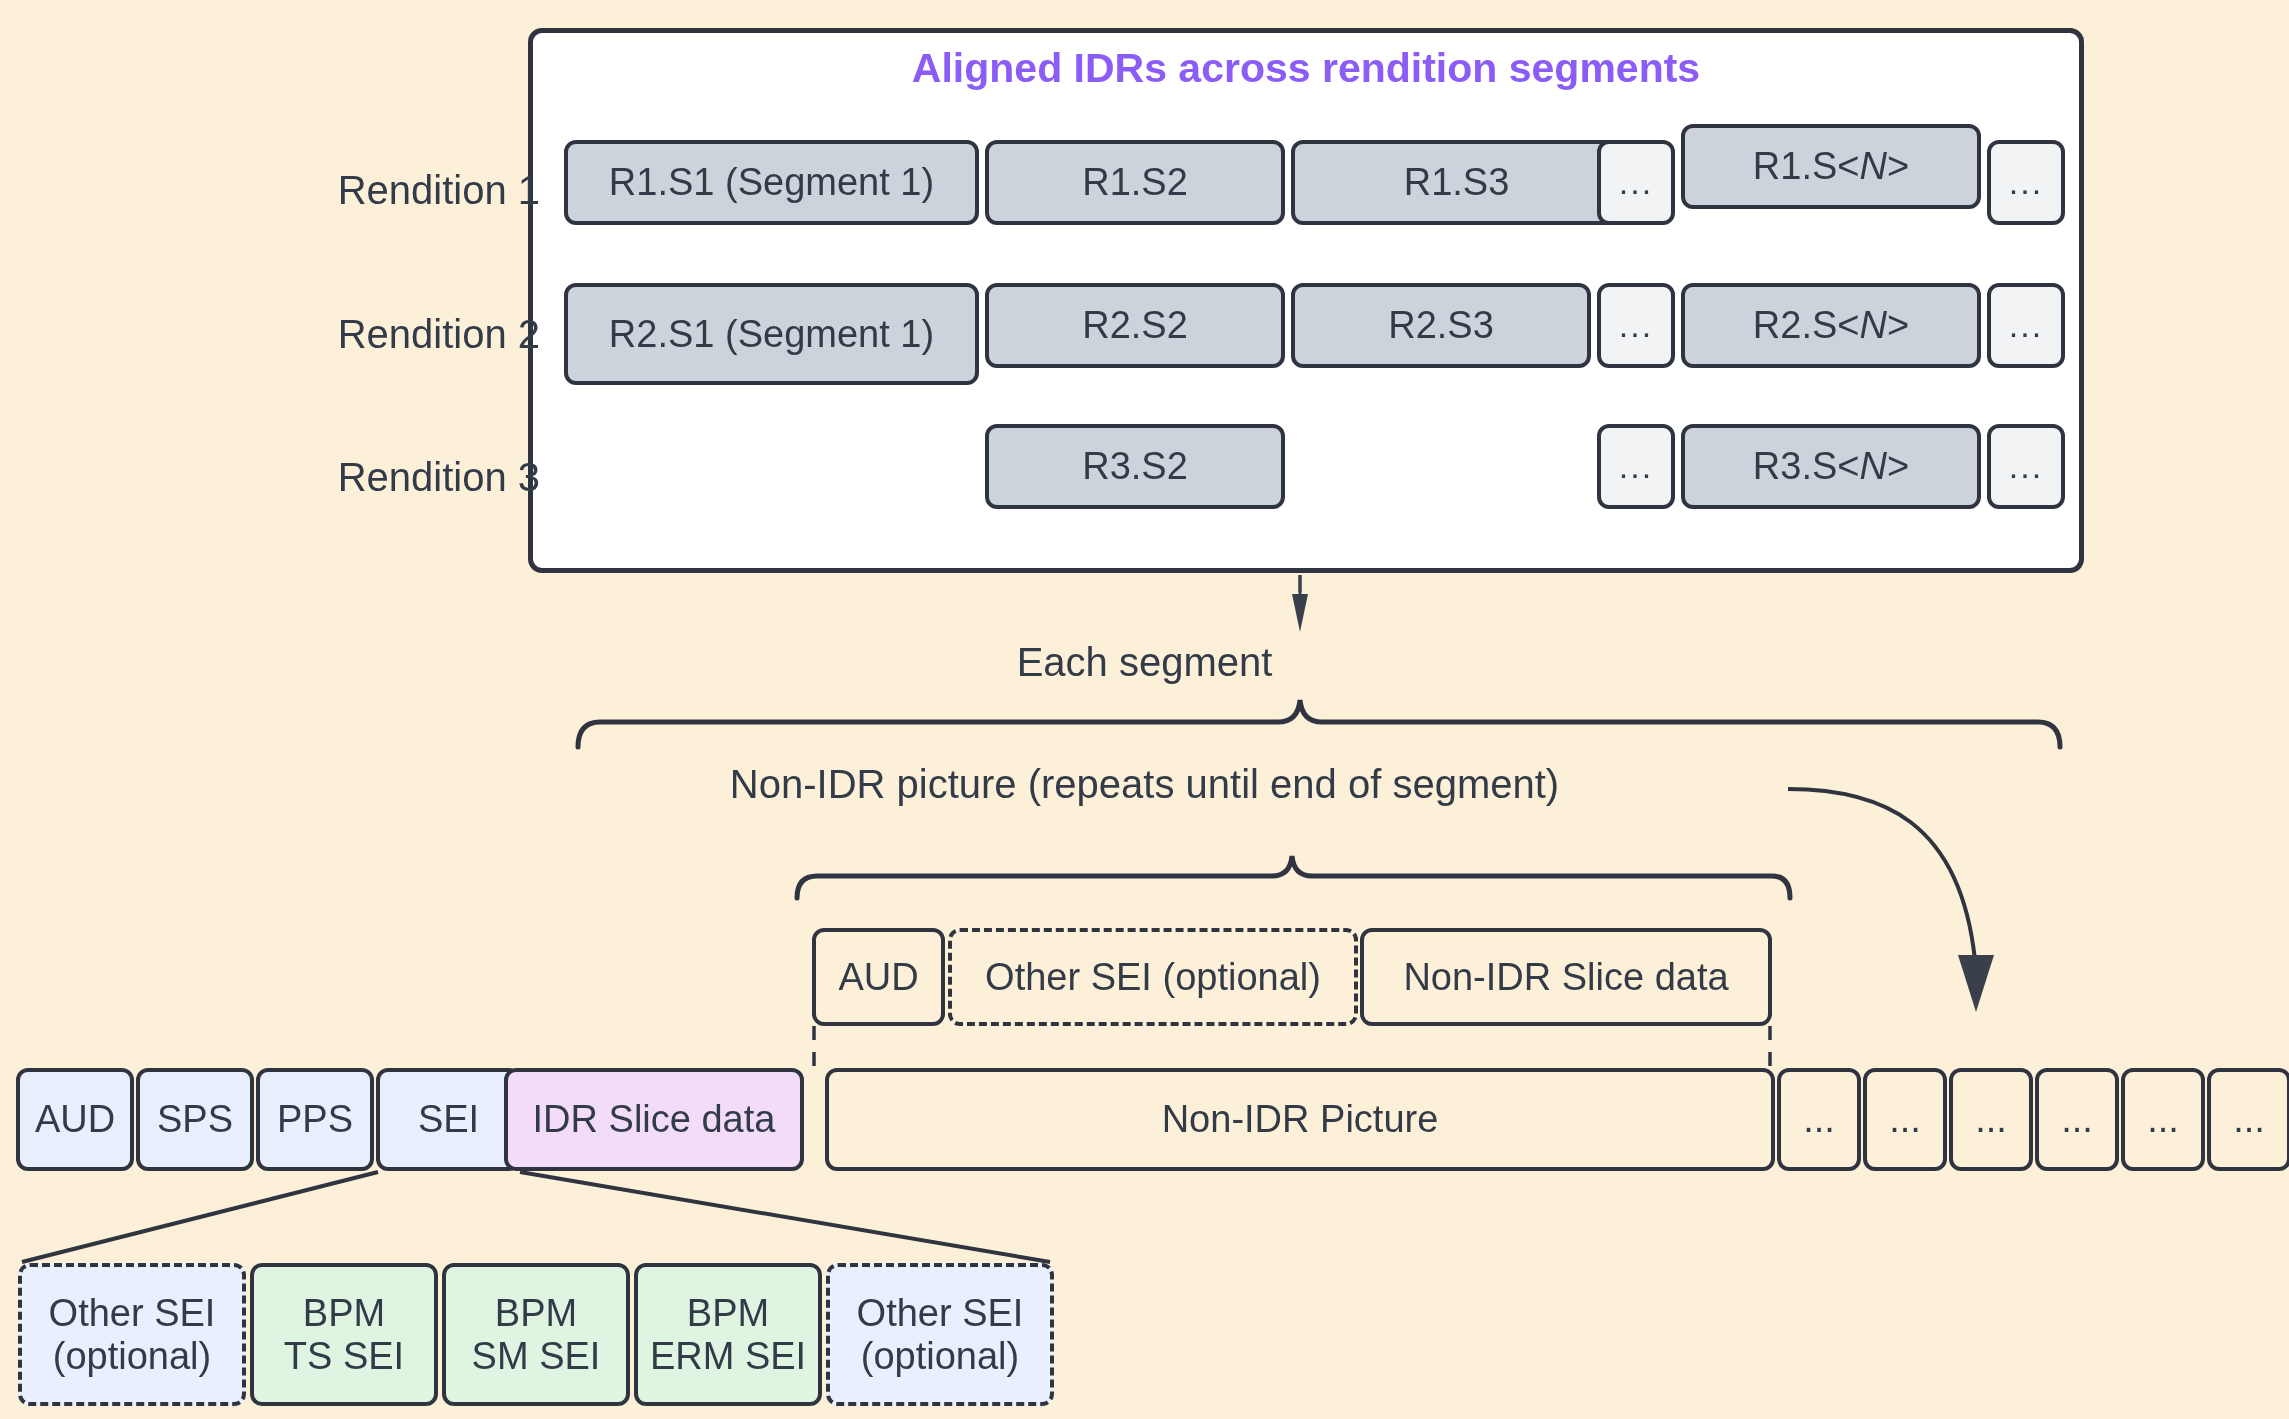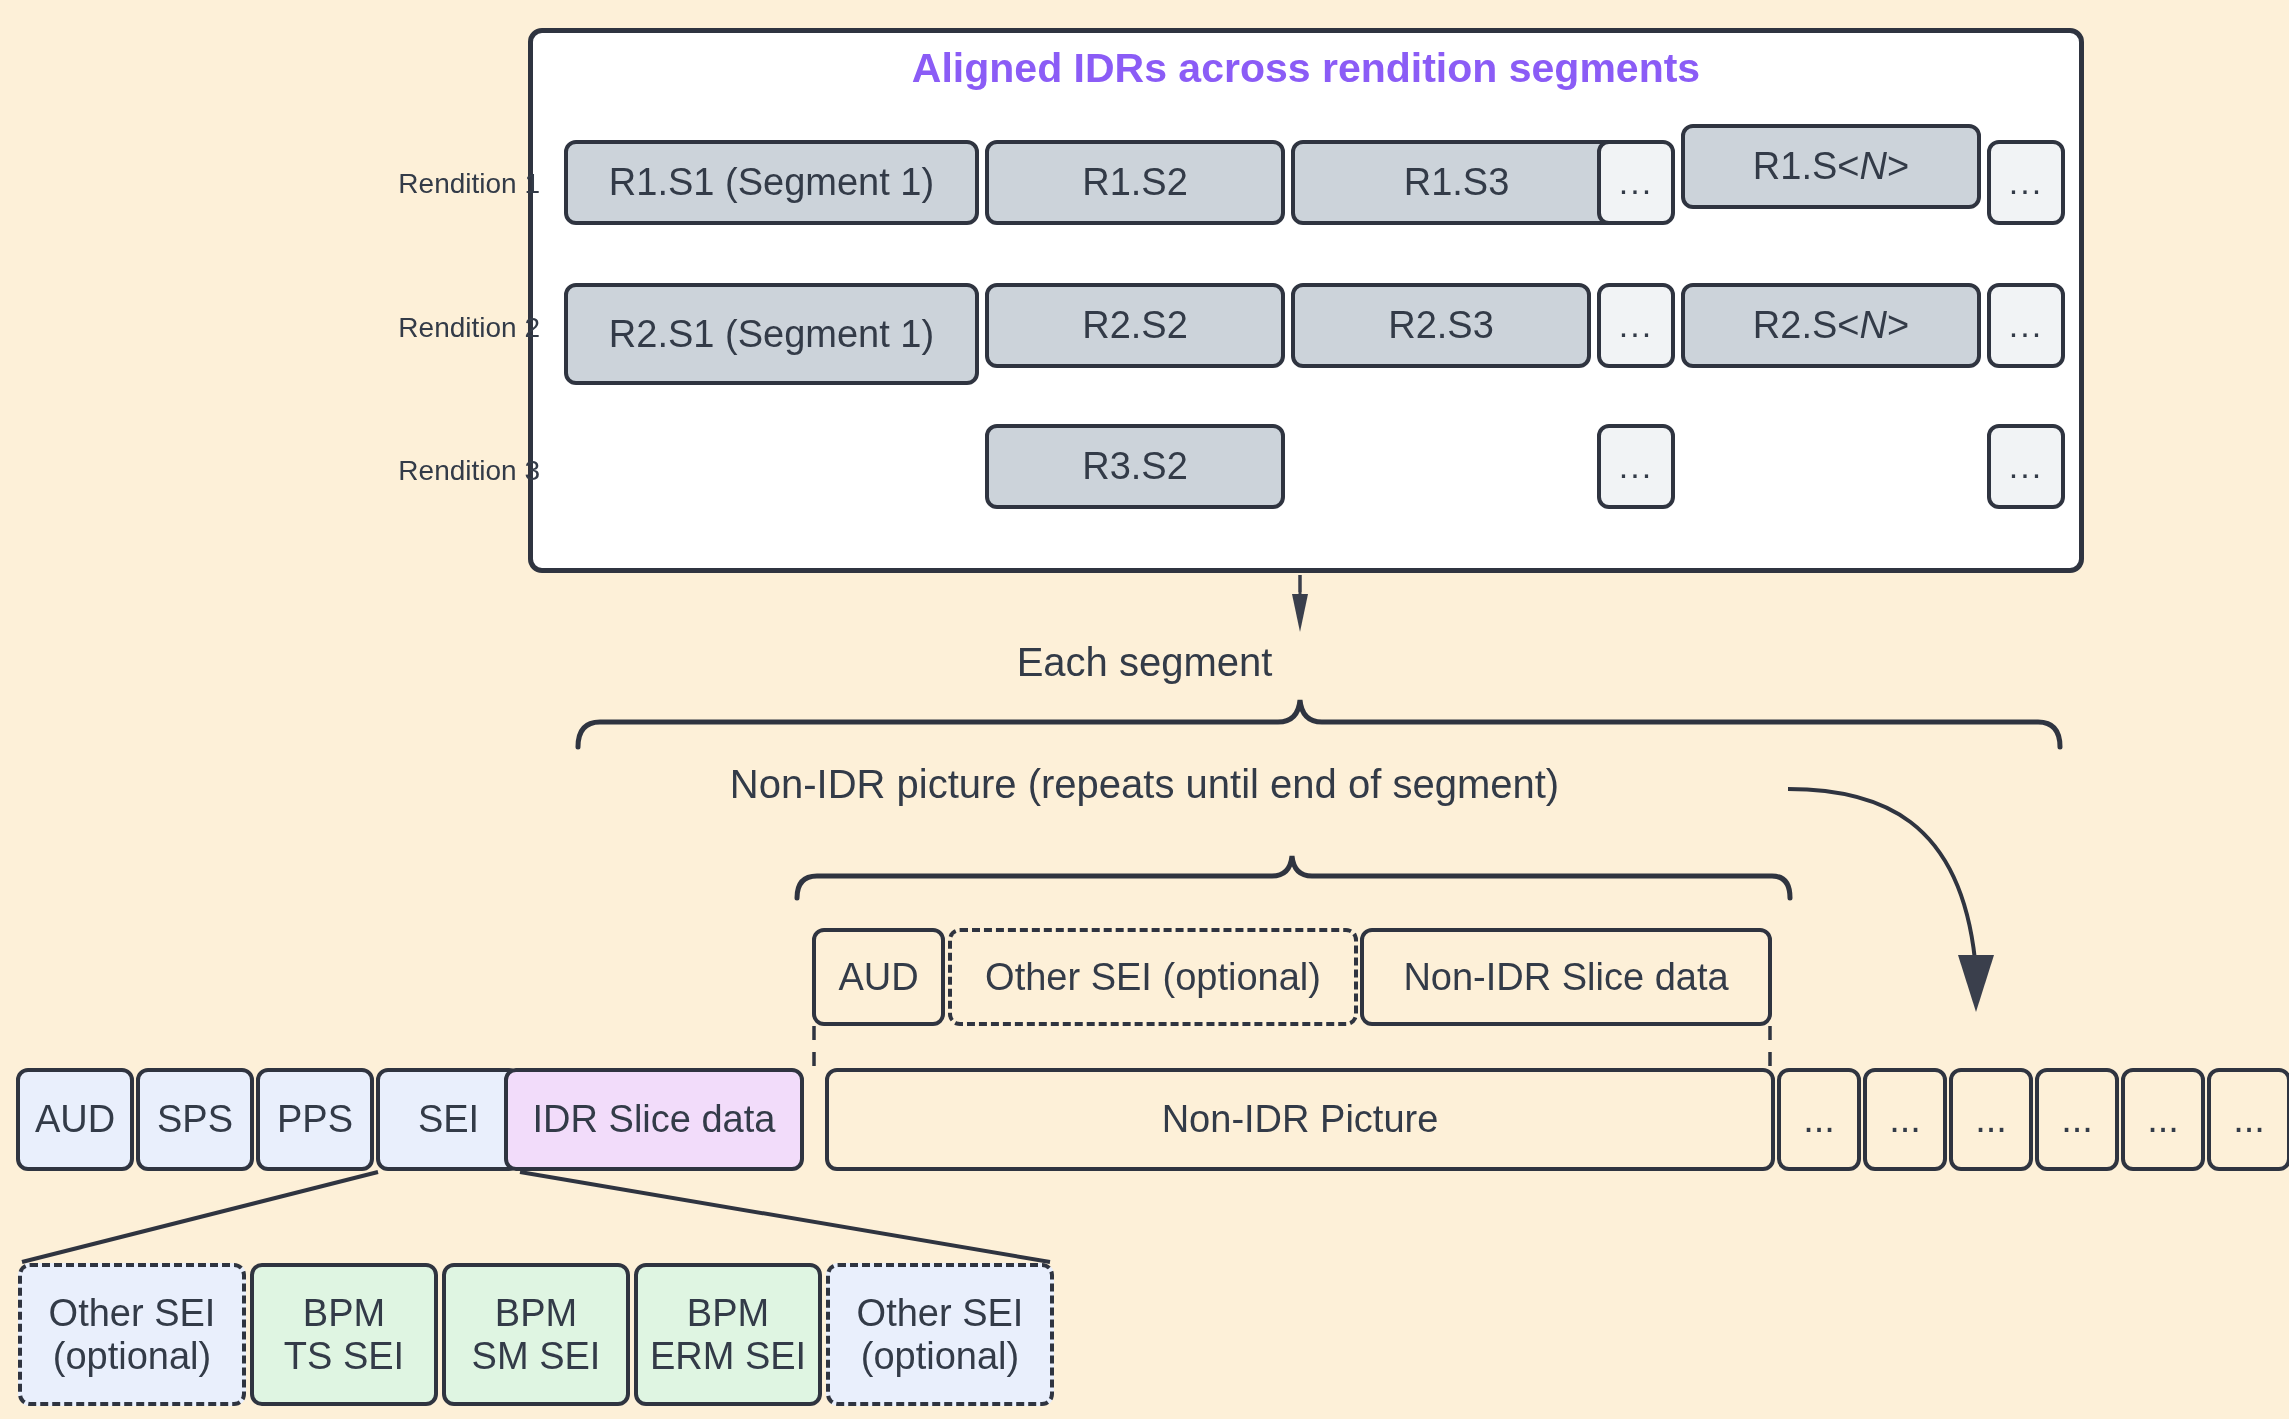--- a/index.html
+++ b/index.html
@@ -41,21 +41,21 @@
     box-sizing:border-box;
   }
   #panel-title{
     position:absolute;left:528px;top:45px;width:1556px;
     text-align:center;
     font-size:41px;font-weight:bold;color:#8b5cf6;
   }
   .rlabel{
     position:absolute;
     width:260px;text-align:right;
-    font-size:28px;color:#333b48;
+    font-size:40px;color:#333b48;
   }
   .seg{
     background:#ccd3da;
   }
   .seg.ell{
     background:#f1f3f5;
     font-size:34px;
     letter-spacing:2px;
   }
 
@@ -102,20 +102,23 @@
   <div class="box seg" style="left:985px;top:283px;width:300px;height:85px;">R2.S2</div>
   <div class="box seg" style="left:1291px;top:283px;width:300px;height:85px;">R2.S3</div>
   <div class="box seg ell" style="left:1597px;top:283px;width:78px;height:85px;">...</div>
   <div class="box seg" style="left:1681px;top:283px;width:300px;height:85px;">
       <span>R2.S&lt;<i class="it">N</i>&gt;</span>
     </div>
   <div class="box seg ell" style="left:1987px;top:283px;width:78px;height:85px;">...</div>
 
   <div class="box seg" style="left:985px;top:424px;width:300px;height:85px;">R3.S2</div>
   <div class="box seg ell" style="left:1597px;top:424px;width:78px;height:85px;">...</div>
+  <div class="box seg" style="left:1681px;top:424px;width:300px;height:85px;">
+      <span>R3.S&lt;<i class="it">N</i>&gt;</span>
+    </div>
   <div class="box seg ell" style="left:1987px;top:424px;width:78px;height:85px;">...</div>
 
   <div class="ftext" style="left:0px;top:640px;width:2289px;text-align:center;">Each segment</div>
 
   <div class="ftext" style="left:0px;top:762px;width:2289px;text-align:center;">Non-IDR picture (repeats until end of segment)</div>
 
   <div class="box cream" style="left:812px;top:928px;width:133px;height:98px;">AUD</div>
   <div class="box dashed cream" style="left:948px;top:928px;width:410px;height:98px;">Other SEI (optional)</div>
   <div class="box cream" style="left:1360px;top:928px;width:412px;height:98px;">Non-IDR Slice data</div>
 

